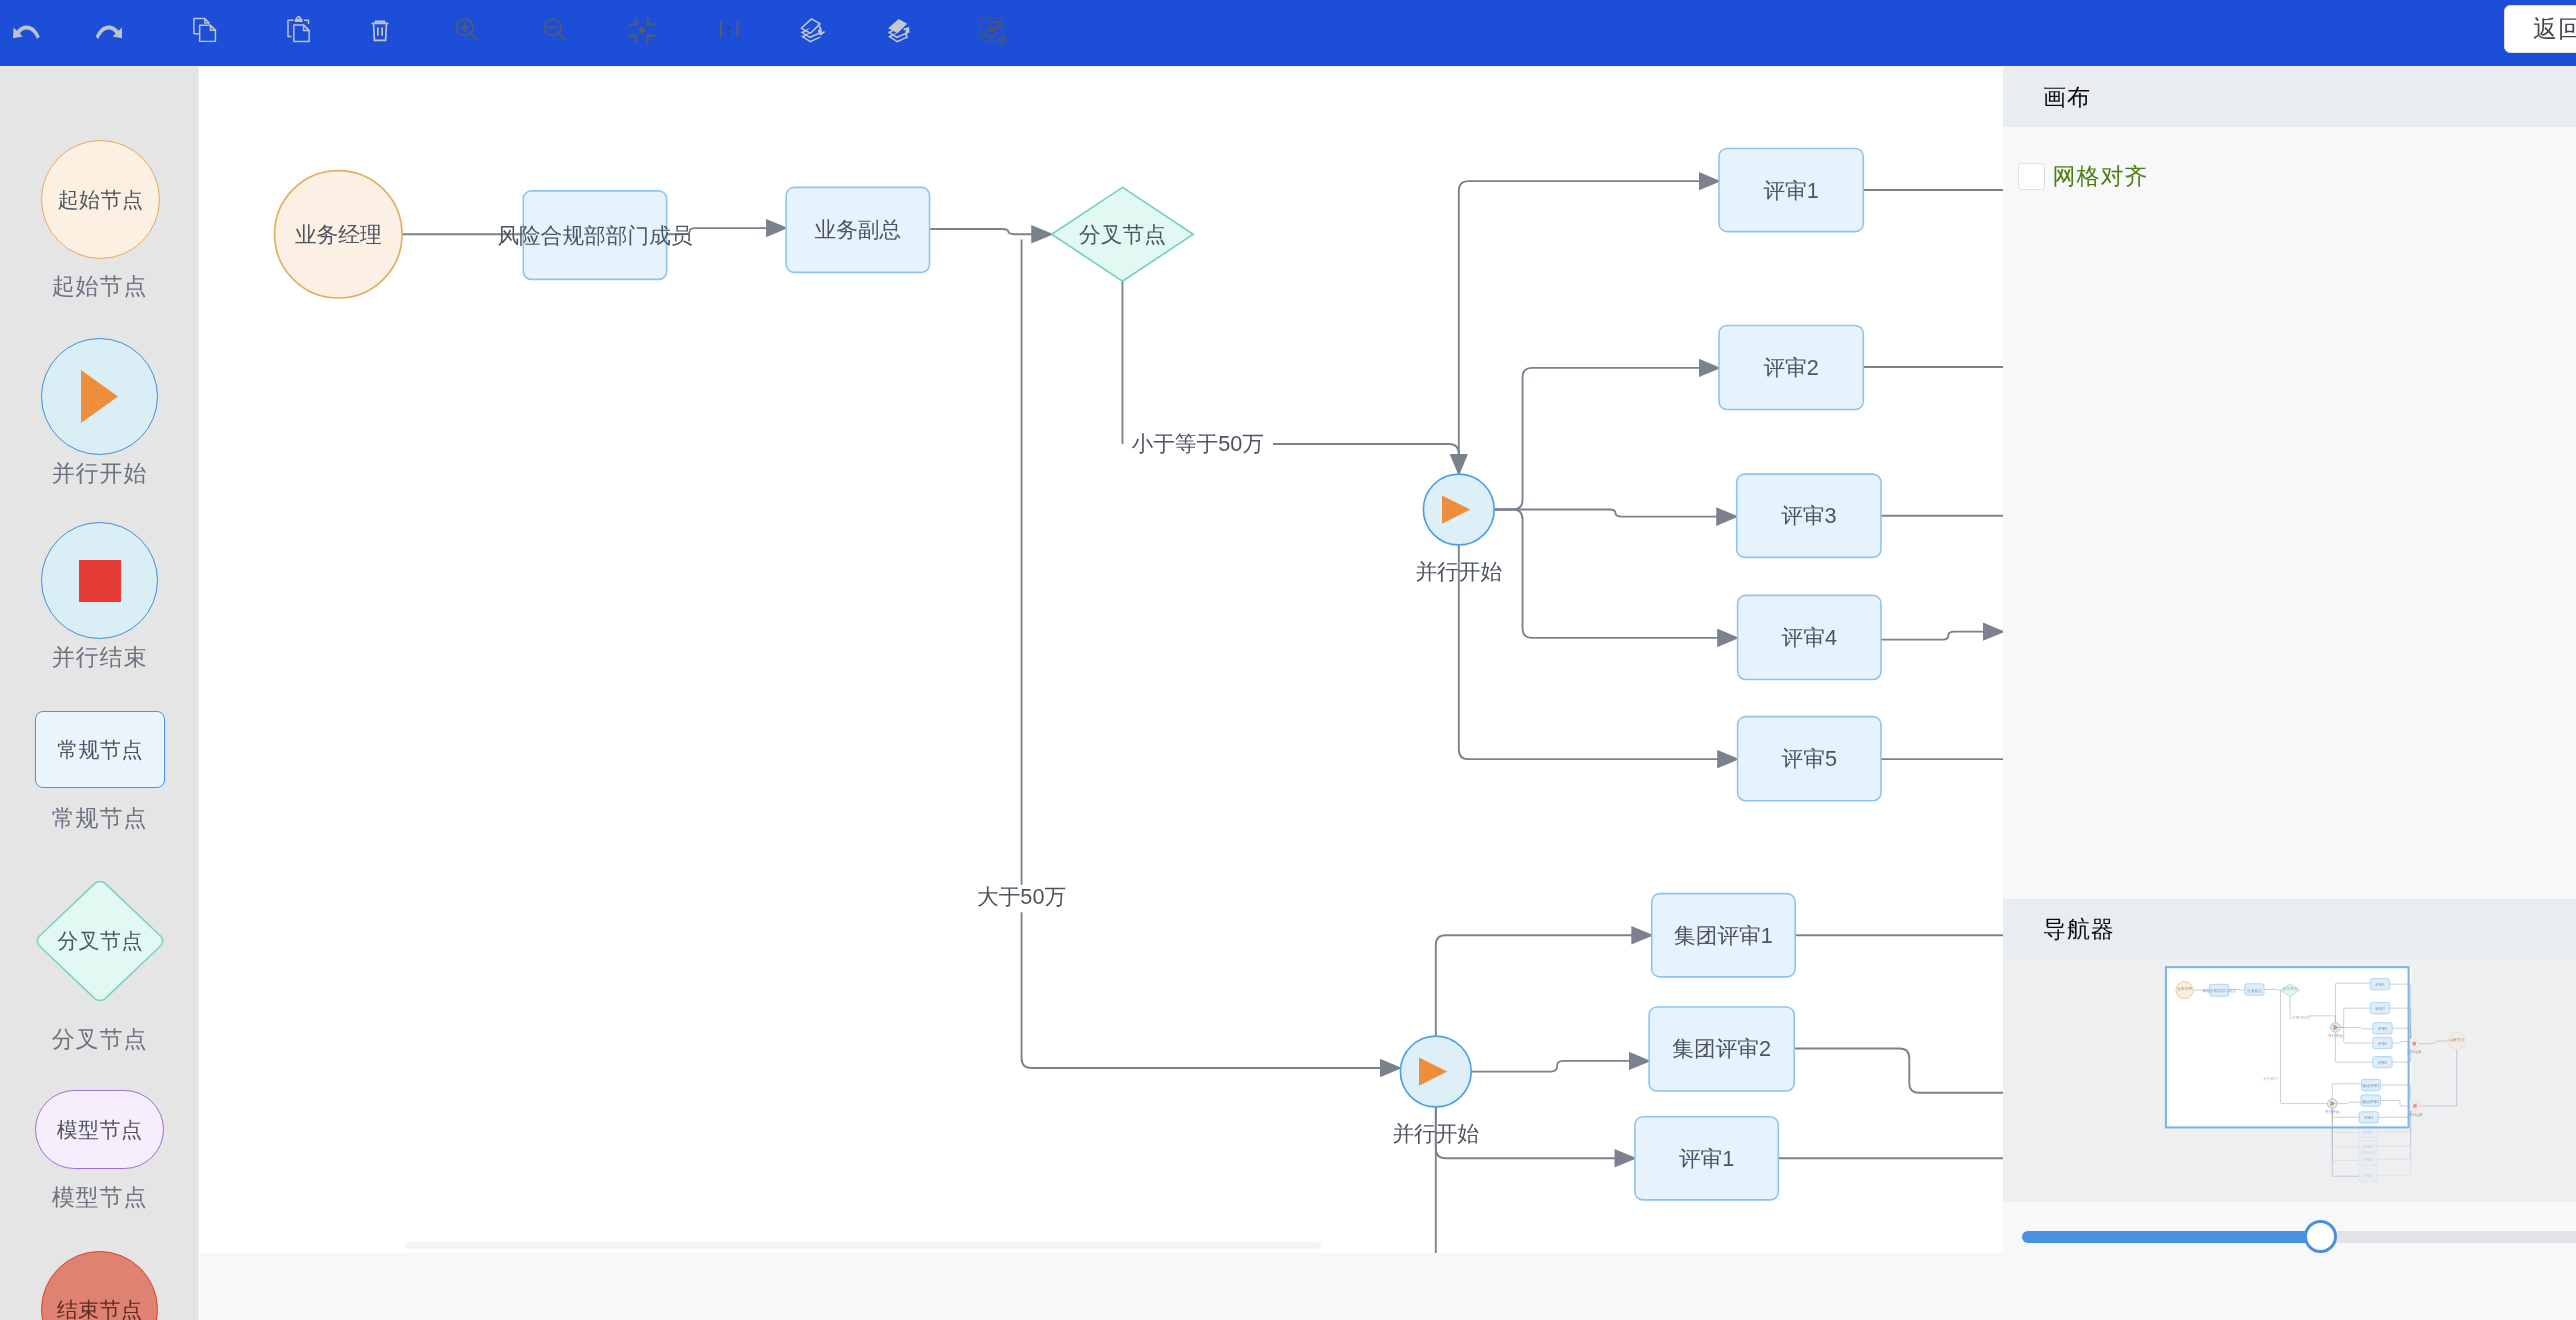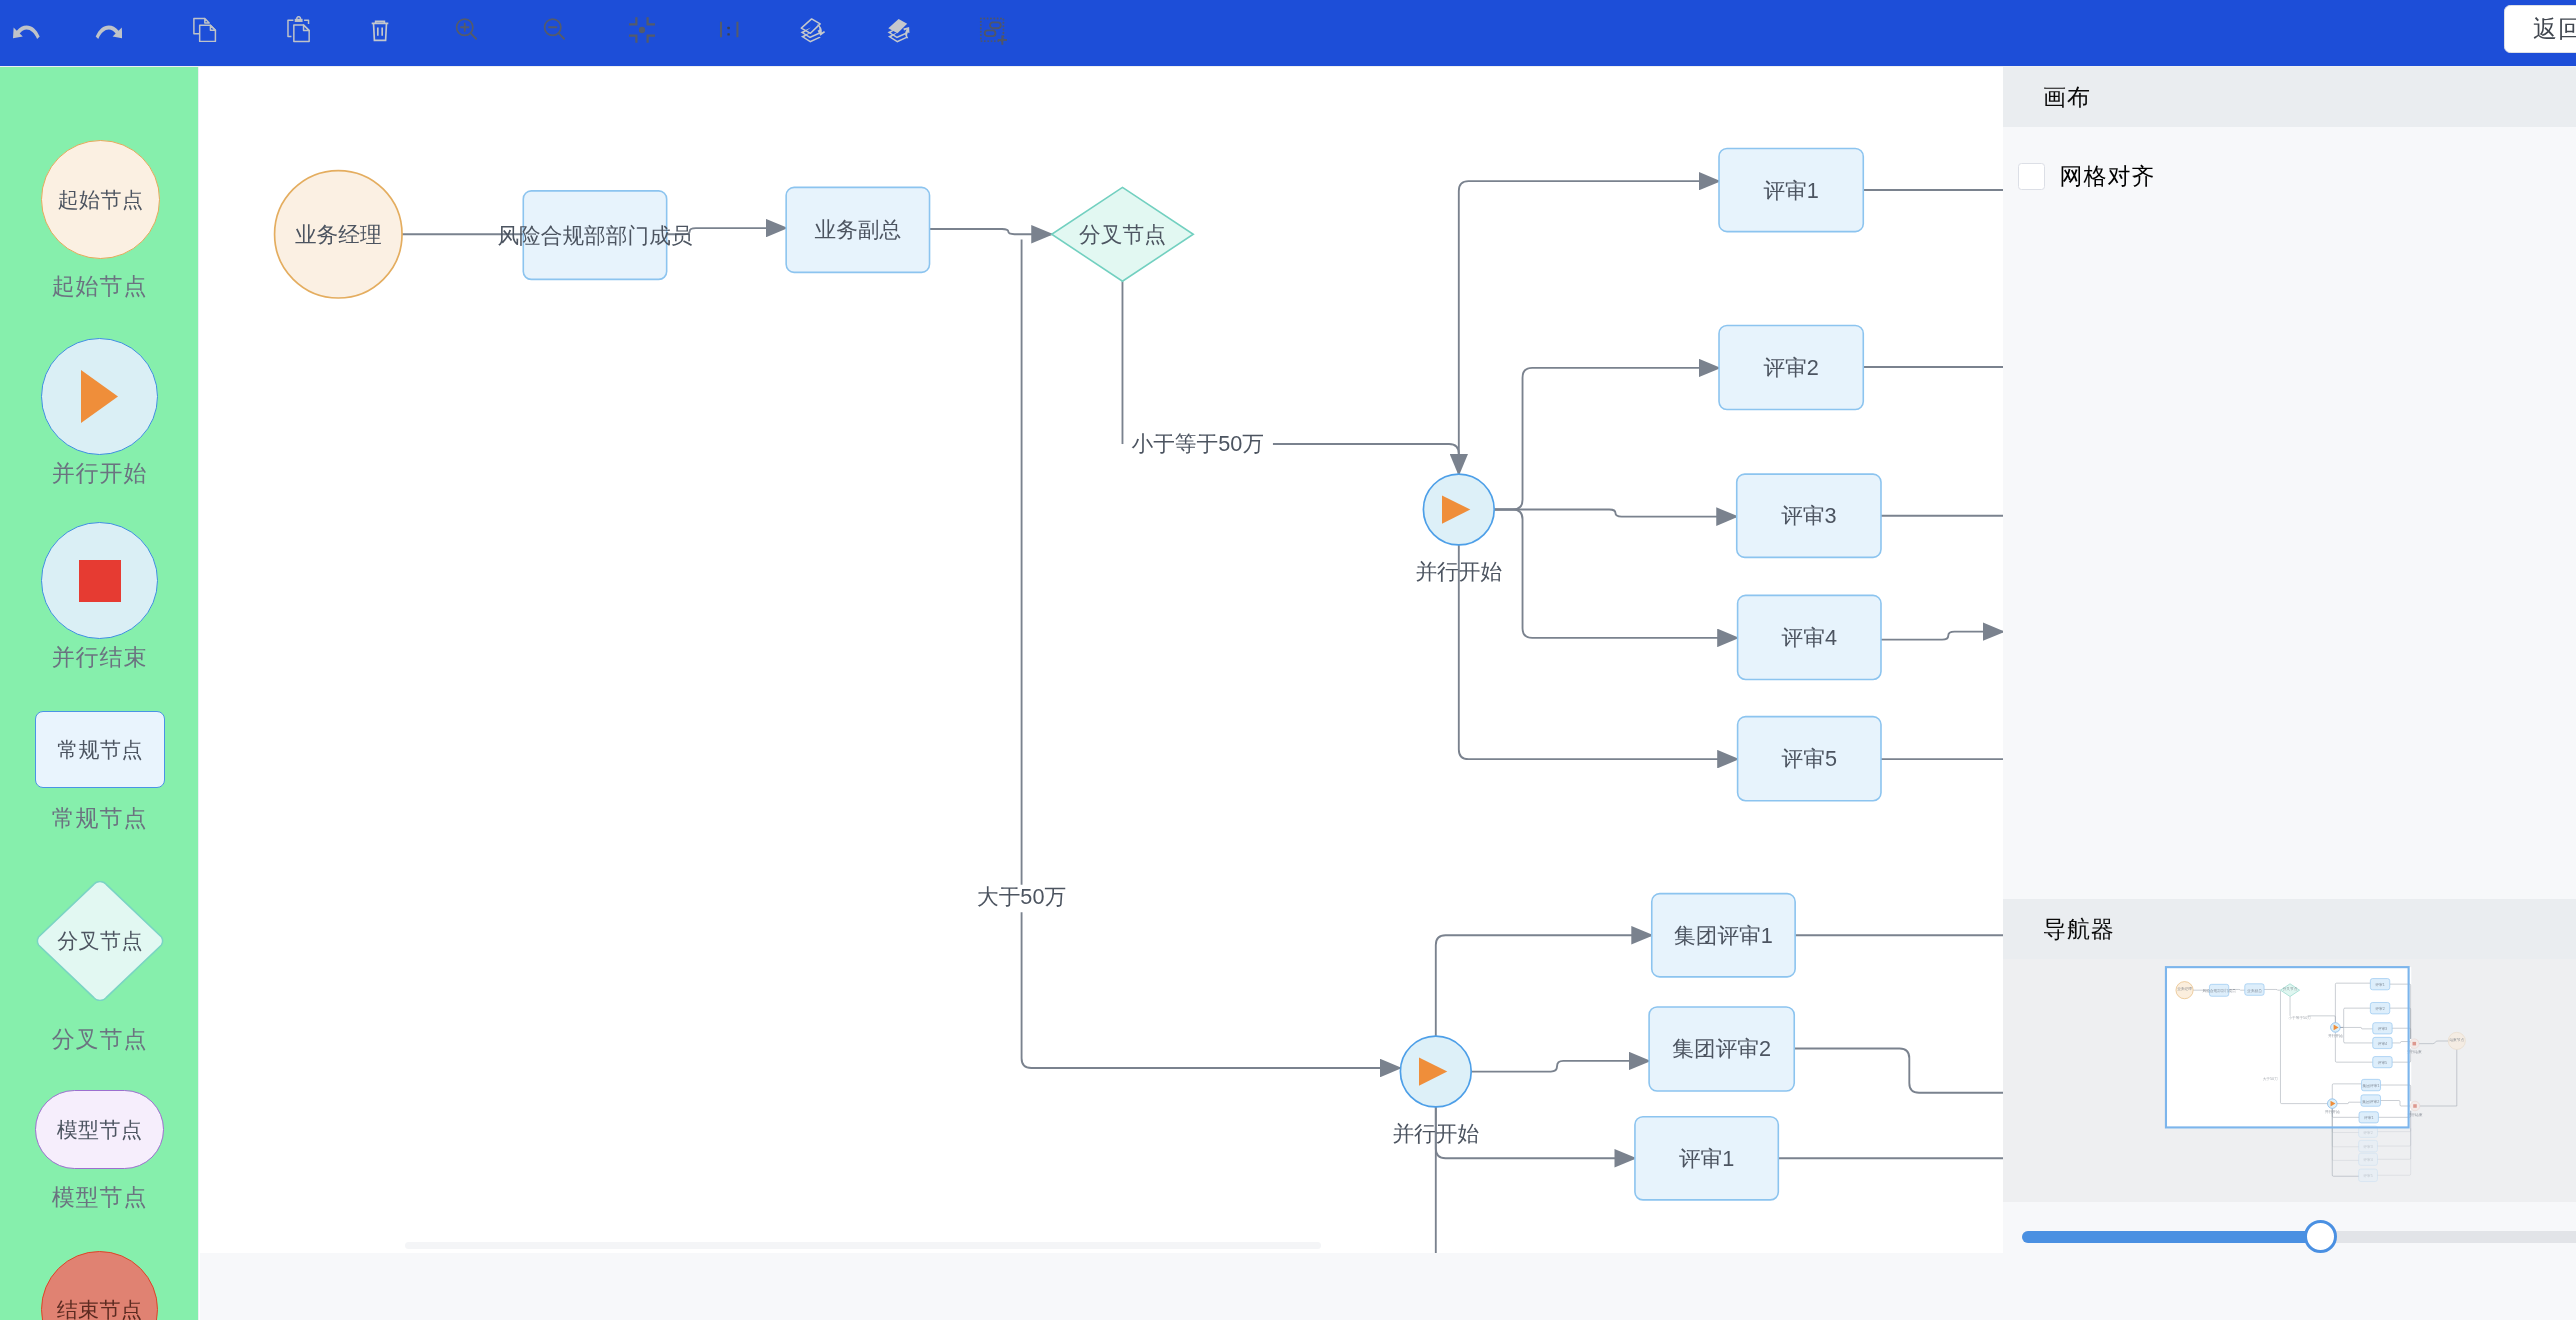--- a/index.html
+++ b/index.html
@@ -10,40 +10,40 @@
   
   .toolbar{position:absolute;left:0;top:0;width:2576px;height:67px;background:#1d4ed8;
            border-bottom:0.9px solid #edeff2;box-sizing:border-box;z-index:20;}
   .tb-item{position:absolute;top:1.8px;width:57px;height:57px;display:flex;align-items:center;justify-content:center;cursor:pointer;}
   .tb-item svg{display:block;}
   .back-btn{position:absolute;top:5.3px;left:2504px;width:113px;height:48px;border:1.3px solid #dde0e6;border-radius:6.2px;
             background:#fff;color:#40464f;font-size:24px;letter-spacing:0.9px;display:flex;align-items:center;
             padding-left:28px;cursor:pointer;box-sizing:border-box;}
 
   
-  .palette{position:absolute;left:0;top:67px;width:199px;height:1253px;background:#86efac;
+  .palette{position:absolute;left:0;top:67px;width:199px;height:1253px;background:#e5e5e5;
            border-right:0.9px solid #eceff2;box-sizing:border-box;overflow:hidden;}
   .pal-item{position:absolute;left:0;top:0;width:199px;height:0;cursor:pointer;}
   .pal-shape{position:absolute;display:flex;align-items:center;justify-content:center;
              font-size:21px;color:#4c5460;box-sizing:border-box;letter-spacing:0.4px;}
   .pal-label{position:absolute;left:0;width:199px;text-align:center;font-size:23px;color:#6b7280;letter-spacing:0.9px;}
 
   
   .canvas{position:absolute;left:200px;top:67px;width:2376px;height:1186px;background:#fff;overflow:hidden;z-index:1;}
   .canvas svg{position:absolute;left:0;top:0;}
   .belowbar{position:absolute;left:200px;top:1253px;width:1803px;height:67px;background:#f7f8fa;z-index:2;}
   .hscroll{position:absolute;left:405px;top:1242px;width:916px;height:7px;background:#f4f5f7;border-radius:3.5px;z-index:3;}
 
   
   .rpanel{position:absolute;left:2003px;top:67px;width:573px;height:1253px;background:#f7f8fa;z-index:10;}
   .rp-header{position:absolute;left:0;width:596px;height:60px;background:#eaedf0;display:flex;align-items:center;
              padding-left:40px;box-sizing:border-box;font-size:23px;color:#0a0a0a;letter-spacing:0.9px;}
   .chk-row{position:absolute;left:0;top:94px;display:flex;align-items:center;padding-left:15px;}
   .chk{width:26.6px;height:26.6px;border:1.2px solid #dcdfe6;border-radius:3.5px;background:#fff;box-sizing:border-box;}
-  .chk-label{margin-left:15px;font-size:23px;color:#000000;letter-spacing:0.9px;}
+  .chk-label{margin-left:8px;font-size:23px;color:#4d7c0f;letter-spacing:0.9px;}
   .nav-body{position:absolute;left:0;top:892px;width:573px;height:243px;background:#eeeff1;overflow:hidden;}
   .sl-track{position:absolute;left:18.6px;top:1164px;width:620px;height:11.5px;background:#e2e4e8;border-radius:6.2px;}
   .sl-fill{position:absolute;left:18.6px;top:1164px;width:301px;height:11.5px;background:#4a90e2;border-radius:6.2px;}
   .sl-thumb{position:absolute;left:301px;top:1153px;width:33px;height:33px;border-radius:50%;background:#fff;border:3.5px solid #4a90e2;box-sizing:border-box;}
 </style>
 </head>
 <body>
 
 <div id="app">
 

